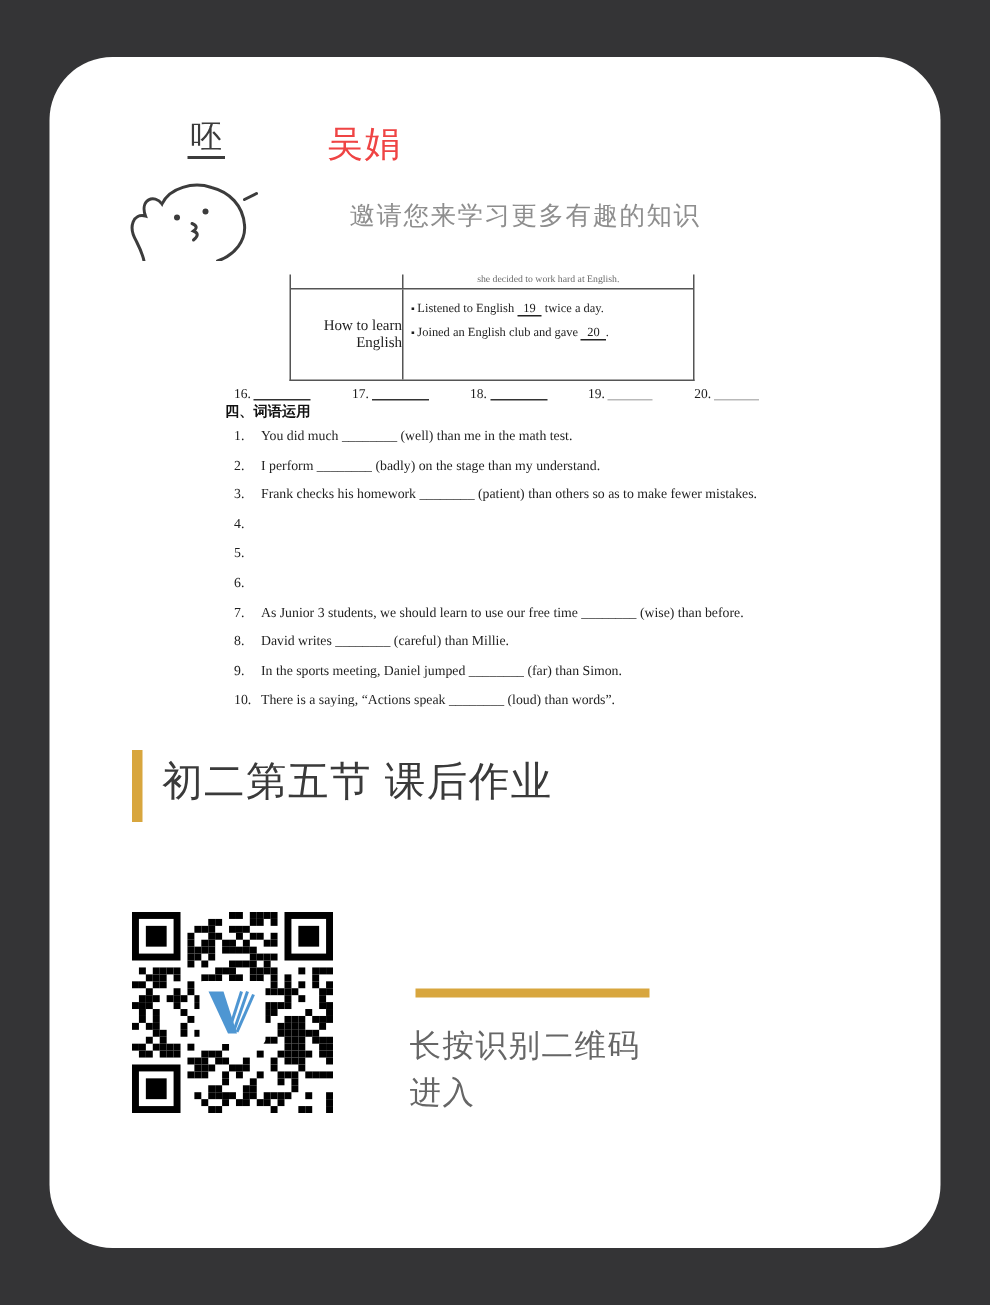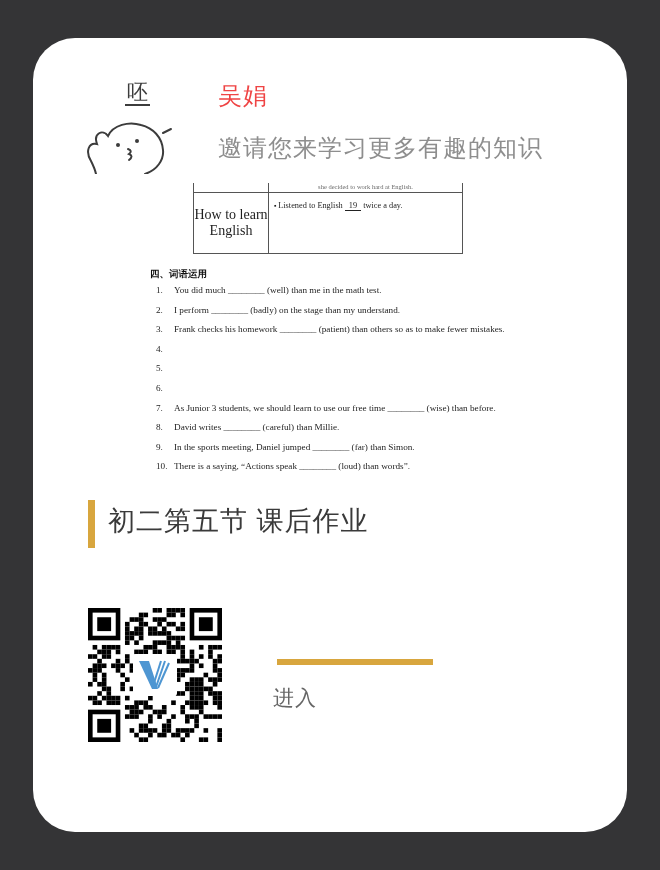--- a/index.html
+++ b/index.html
@@ -18,21 +18,21 @@
   .avatar-char{
     position:absolute;left:40px;top:4px;font-size:21px;color:#3c3c3c;
     border-bottom:2px solid #3c3c3c;padding:0 2px 0 2px;line-height:24px;
   }
   .avatar-svg{position:absolute;left:0;top:28px;}
   .h-name{
     position:absolute;left:185px;top:42px;font-size:24px;color:#ef4444;
     letter-spacing:1px;
   }
   .h-sub{
-    position:absolute;left:185px;top:94px;font-size:24px;color:#8e8e8e;
+    position:absolute;left:200px;top:94px;font-size:17px;color:#8e8e8e;
     letter-spacing:1px;
   }
   
   .sheet{
     position:absolute;left:117px;top:145px;width:362px;height:288px;
     background:#fff;overflow:hidden;
     font-family:"Liberation Serif",serif;color:#1e1e1e;
   }
   .ws-table{
     position:absolute;left:43px;top:-14px;width:270px;
@@ -41,21 +41,21 @@
   .ws-row1{display:flex;height:23px;border-bottom:1px solid #555;}
   .ws-row1 .lcell{width:74px;border-right:1px solid #555;}
   .ws-row1 .rcell{
     flex:1;font-size:6.5px;color:#333;opacity:.75;
     display:flex;align-items:flex-end;justify-content:center;padding-bottom:2px;
     white-space:nowrap;overflow:hidden;
   }
   .ws-row2{display:flex;min-height:60px;}
   .ws-row2 .lcell{
     width:74px;border-right:1px solid #555;display:flex;align-items:center;
-    justify-content:center;font-size:14px;text-align:center;
+    justify-content:center;font-size:10px;text-align:right;
   }
   .ws-row2 .rcell{flex:1;padding:5px 3px 5px 5px;}
   .bullet{font-size:8.3px;line-height:16px;white-space:nowrap;}
   .bullet::before{content:"▪ ";font-size:7px;}
   .nb{
     border-bottom:1px solid #222;padding:0 4px;font-size:8.3px;
   }
   .ans-row{
     position:absolute;left:6px;top:74px;width:350px;display:flex;
     justify-content:space-between;font-size:9px;
@@ -116,24 +116,47 @@
   <div class="sheet">
     <div class="ws-table">
       <div class="ws-row1">
         <div class="lcell"></div>
         <div class="rcell">she decided to work hard at English.</div>
       </div>
       <div class="ws-row2">
         <div class="lcell">How to learn English</div>
         <div class="rcell">
           <div class="bullet"><span>Listened to English</span>&nbsp;<span class="nb">19</span>&nbsp;<span>twice a day.</span></div>
+          <div class="bullet"><span>Joined an English club and gave</span>&nbsp;<span class="nb">20</span><span>.</span></div>
         </div>
       </div>
     </div>
 
+    <div class="ans-row">
+      <span class="ans-item">
+          <span>16.</span>
+          <span class="ans-blank"></span>
+        </span>
+      <span class="ans-item">
+          <span>17.</span>
+          <span class="ans-blank"></span>
+        </span>
+      <span class="ans-item">
+          <span>18.</span>
+          <span class="ans-blank"></span>
+        </span>
+      <span class="ans-item">
+          <span>19.</span>
+          <span class="ans-blank"></span>
+        </span>
+      <span class="ans-item">
+          <span>20.</span>
+          <span class="ans-blank"></span>
+        </span>
+    </div>
 
     <div class="ws-sec">四、词语运用</div>
 
     <div class="q-list">
       <div class="q-line">
           <span class="q-no">1.</span>
           <span>You did much ________ (well) than me in the math test.</span>
         </div>
       <div class="q-line">
           <span class="q-no">2.</span>
@@ -460,16 +483,17 @@
         <g stroke="#4e96d2" stroke-width="2" fill="none">
           <path d="M22,0 L15,22"></path>
           <path d="M26,0 L17,26"></path>
           <path d="M30,2 L19,27"></path>
         </g>
       </g>
     </svg>
   </div>
   <div class="gold-line" style="background: rgb(216, 166, 62);"></div>
   <div class="press-text">
+    <div>长按识别二维码</div>
     <div>进入</div>
   </div>
 
 </div>
 
 </body></html>

